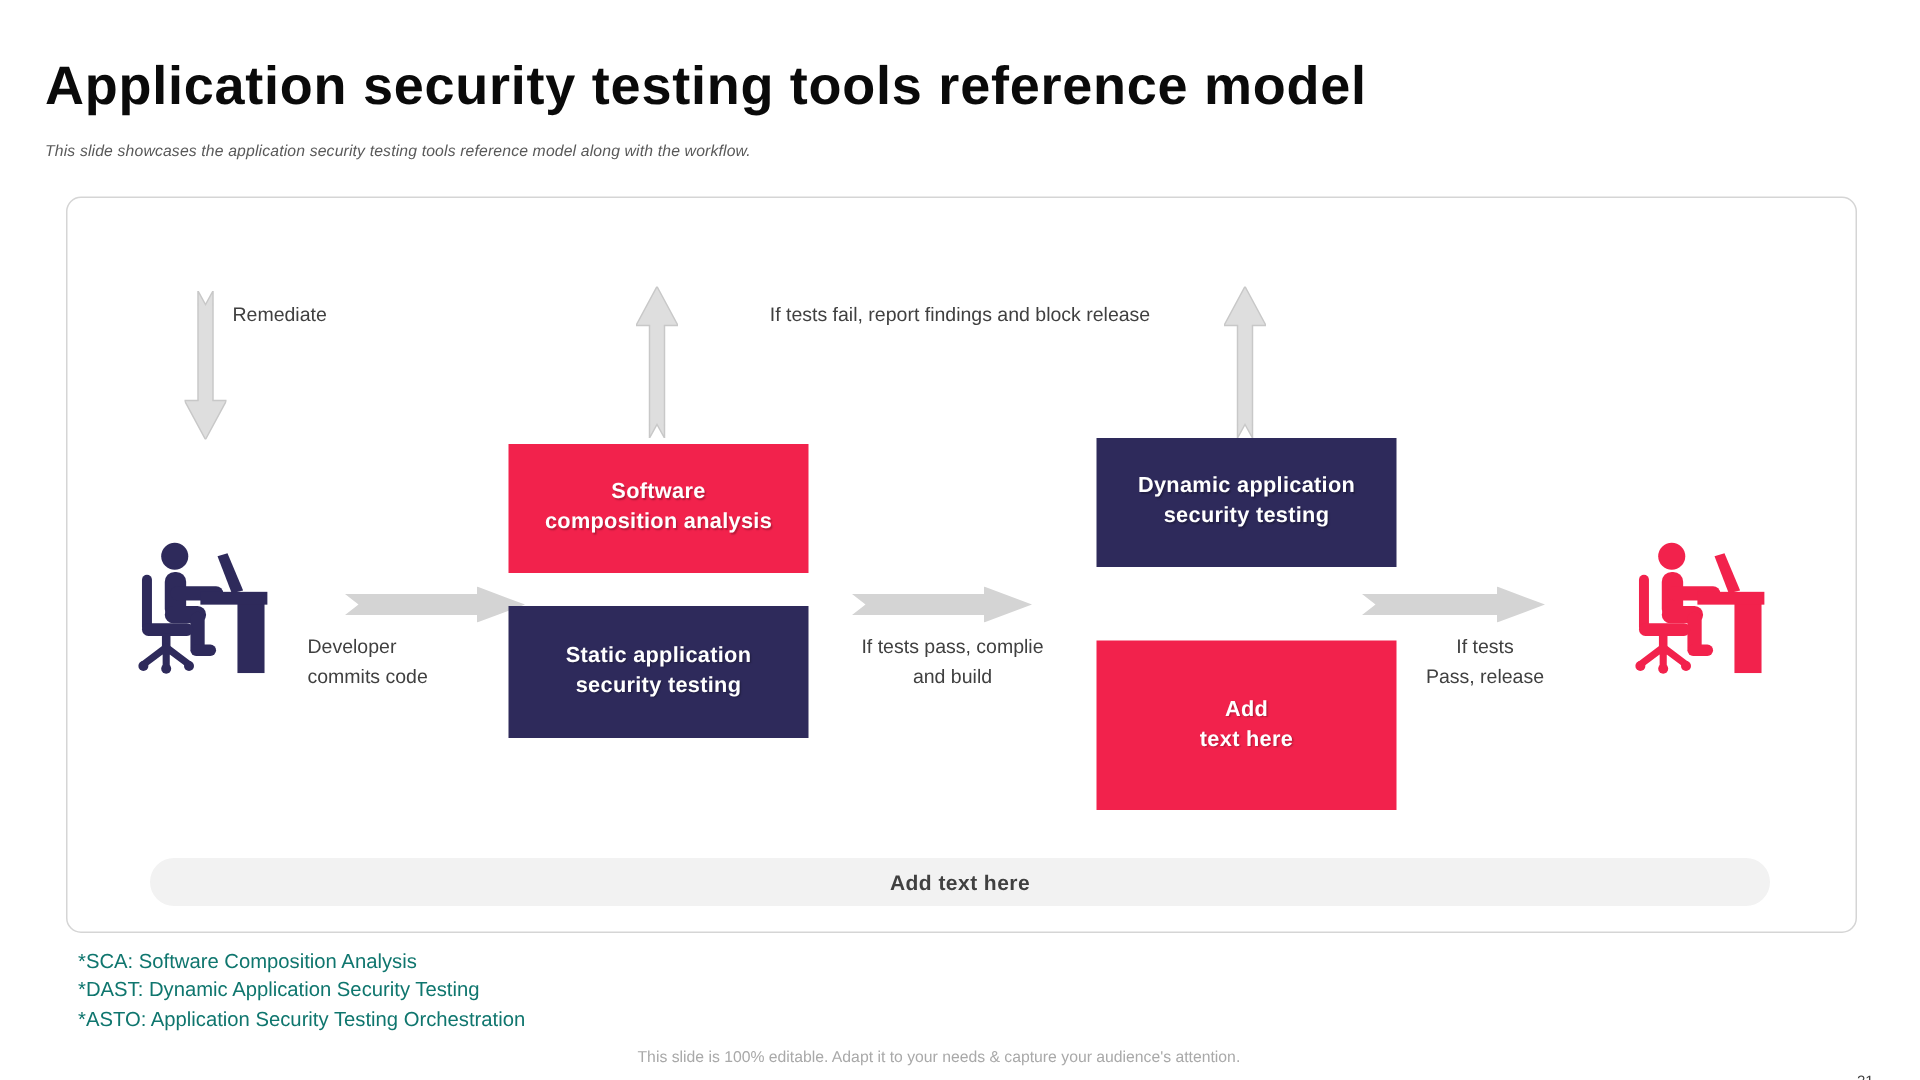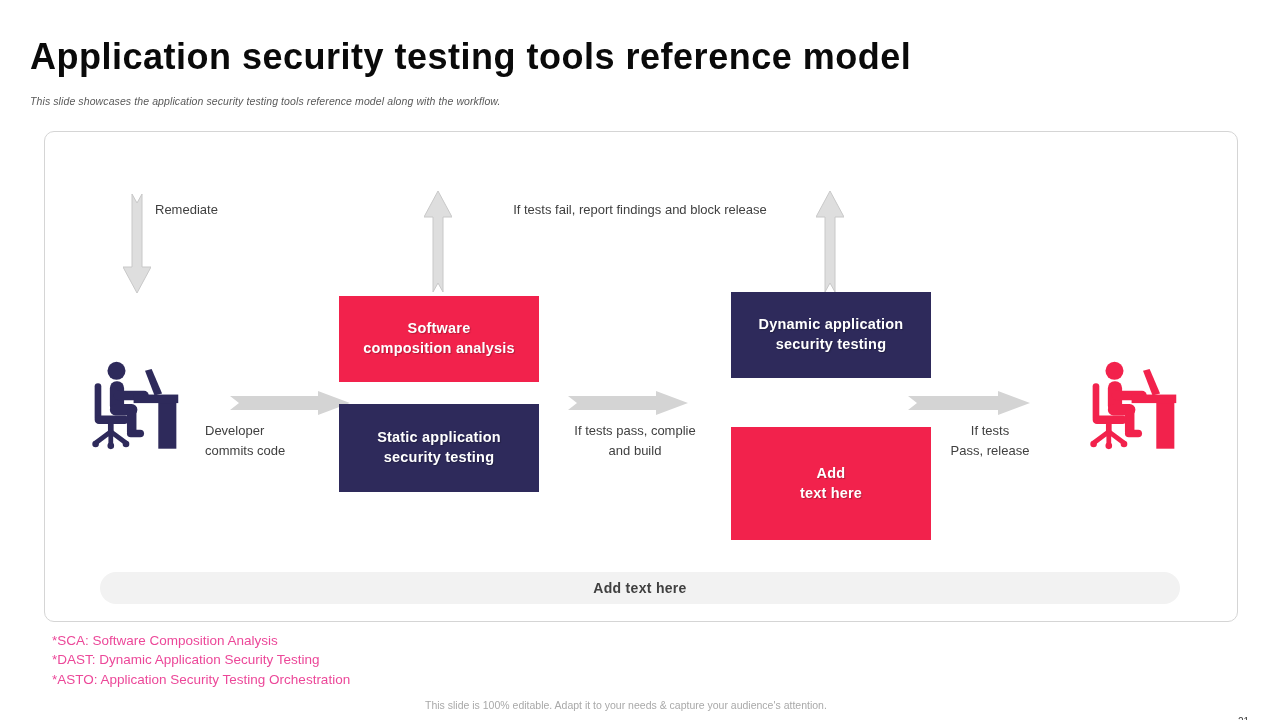--- a/index.html
+++ b/index.html
@@ -51,21 +51,21 @@
   .lbl-release   { left:920px; top:421px; width:140px; text-align:center; }
   .person { position:absolute; width:95px; height:90px; }
   .person-left  { left:88px;  top:360px; color:#2e2a5b; }
   .person-right { left:1086px; top:360px; color:#f2224c; }
   .bottom-pill {
     position:absolute; left:100px; top:572px; width:1080px; height:32px;
     background:#f2f2f2; border-radius:16px; display:flex; align-items:center;
     justify-content:center; font-size:14px; font-weight:bold; color:#404040;
     letter-spacing:0.3px;
   }
-  .footnotes { position:absolute; left:52px; top:631px; font-size:13.5px; color:#ec4899; line-height:19.4px; }
+  .footnotes { position:absolute; left:52px; top:631px; font-size:13.5px; color:#0f766e; line-height:19.4px; }
   .footer-note { position:absolute; left:425px; top:699px; font-size:10.5px; color:#a9a9a9; }
   .page-number { position:absolute; left:1238px; top:716px; font-size:10px; color:#404040; }
 </style>
 </head>
 <body>
 
 <div class="slide">
 
   <div class="title">Application security testing tools reference model</div>
   <div class="subtitle">This slide showcases the application security testing tools reference model along with the workflow.</div>

